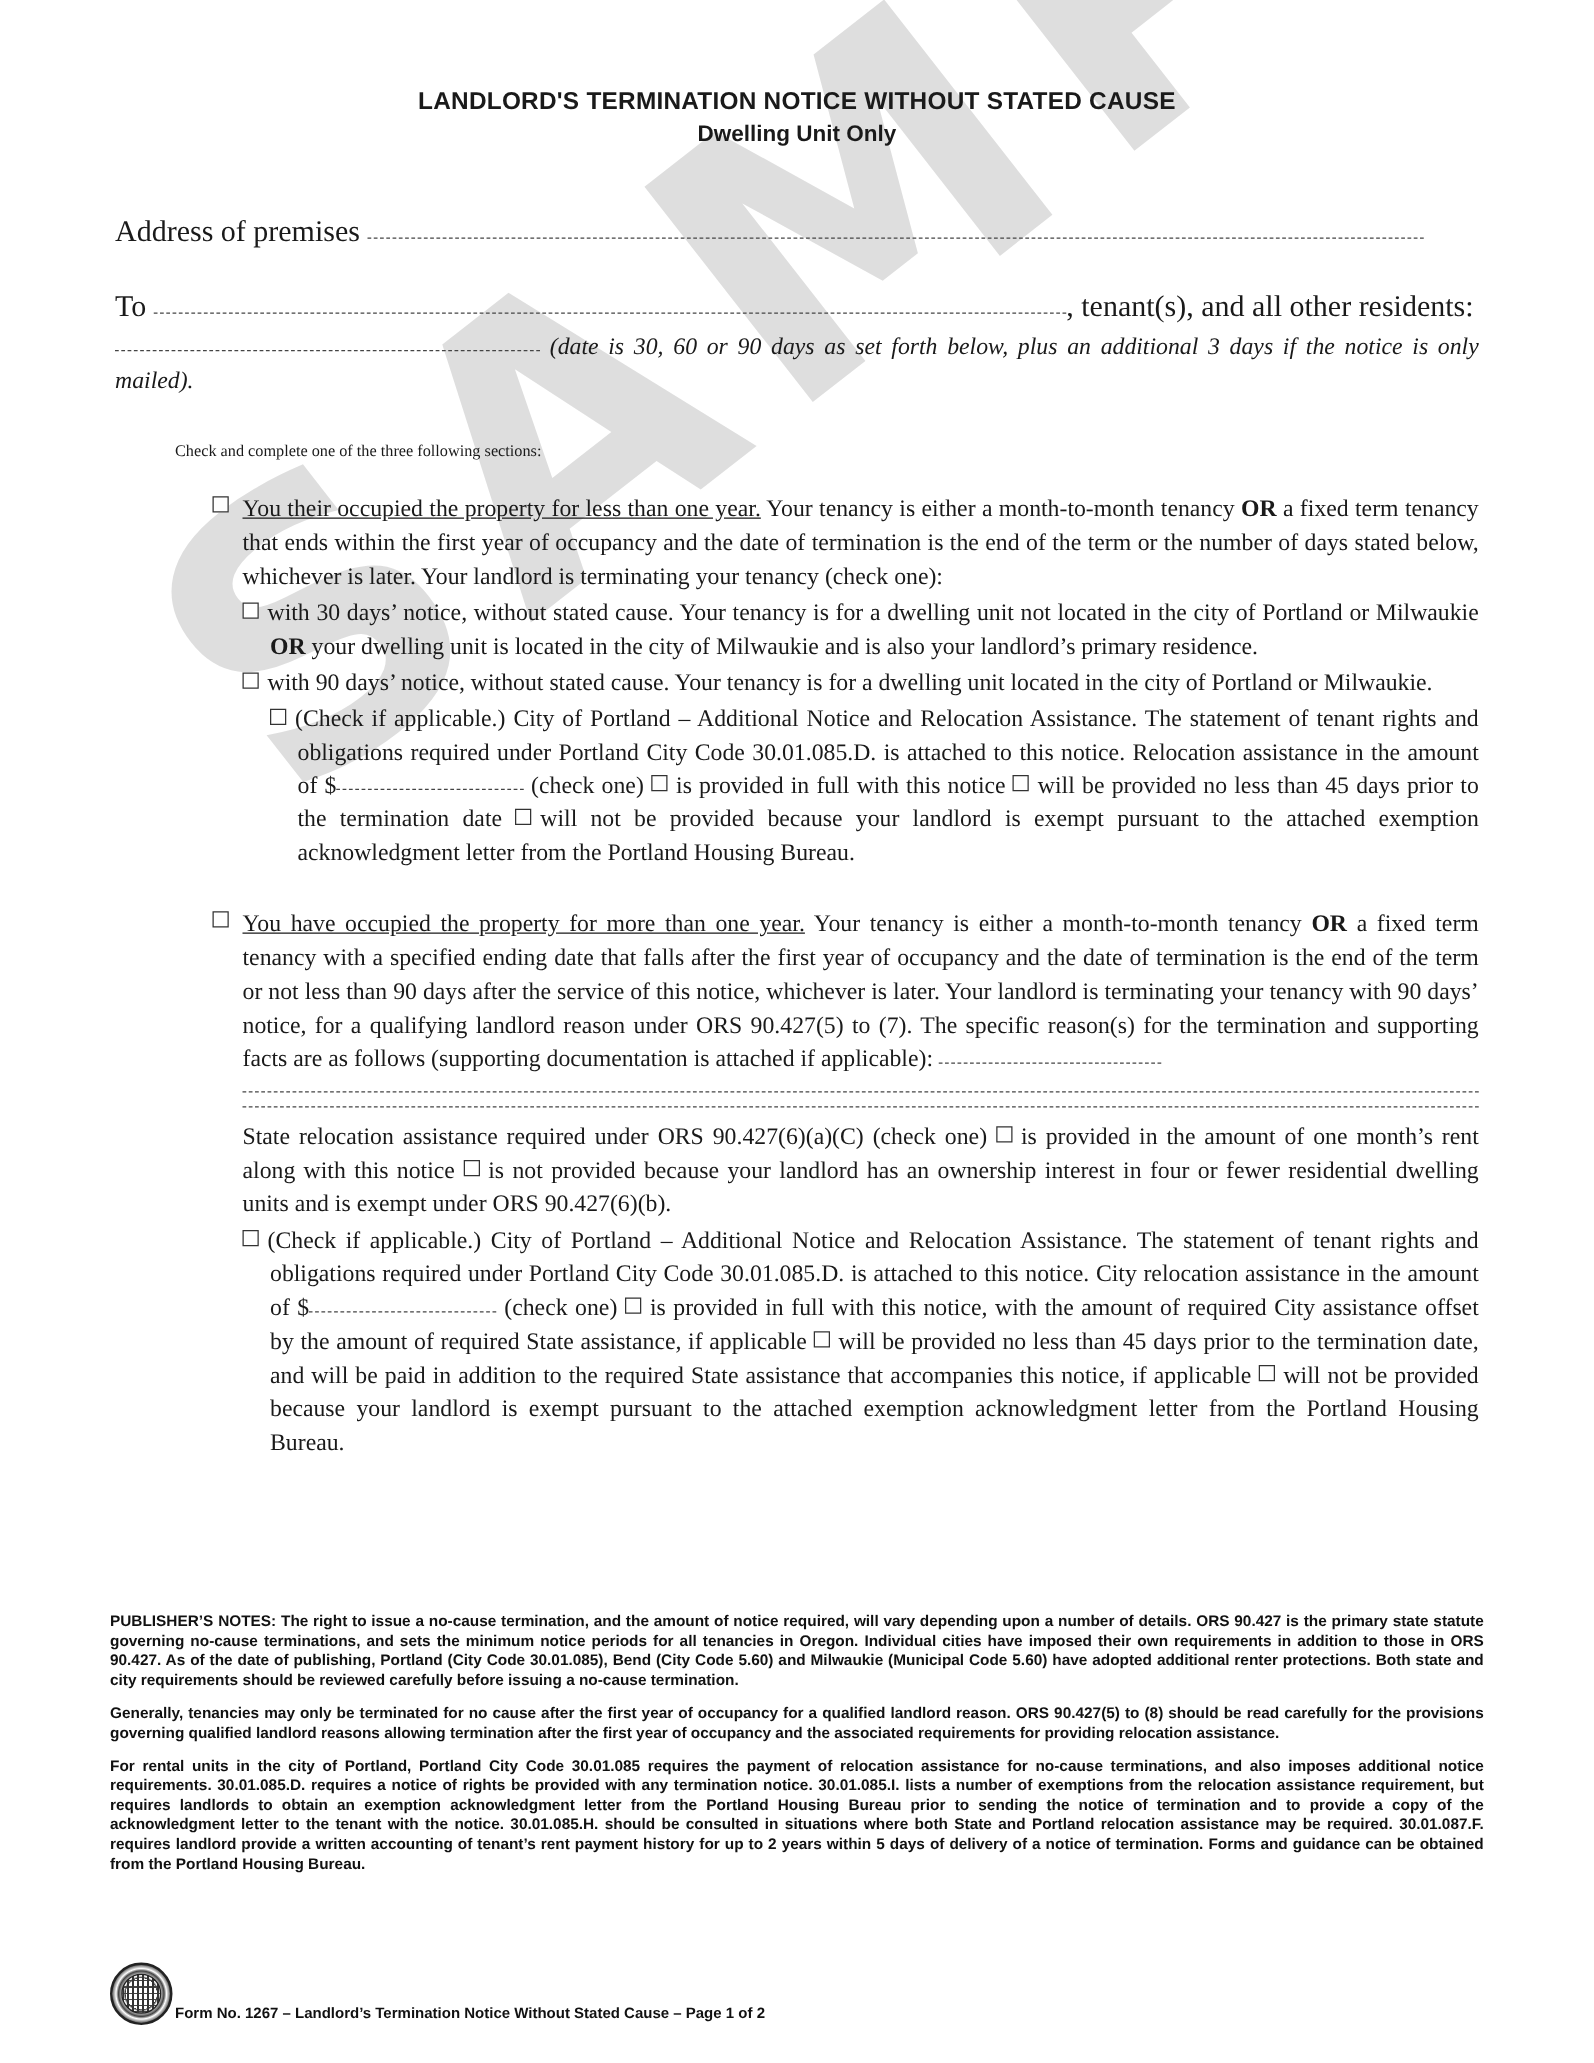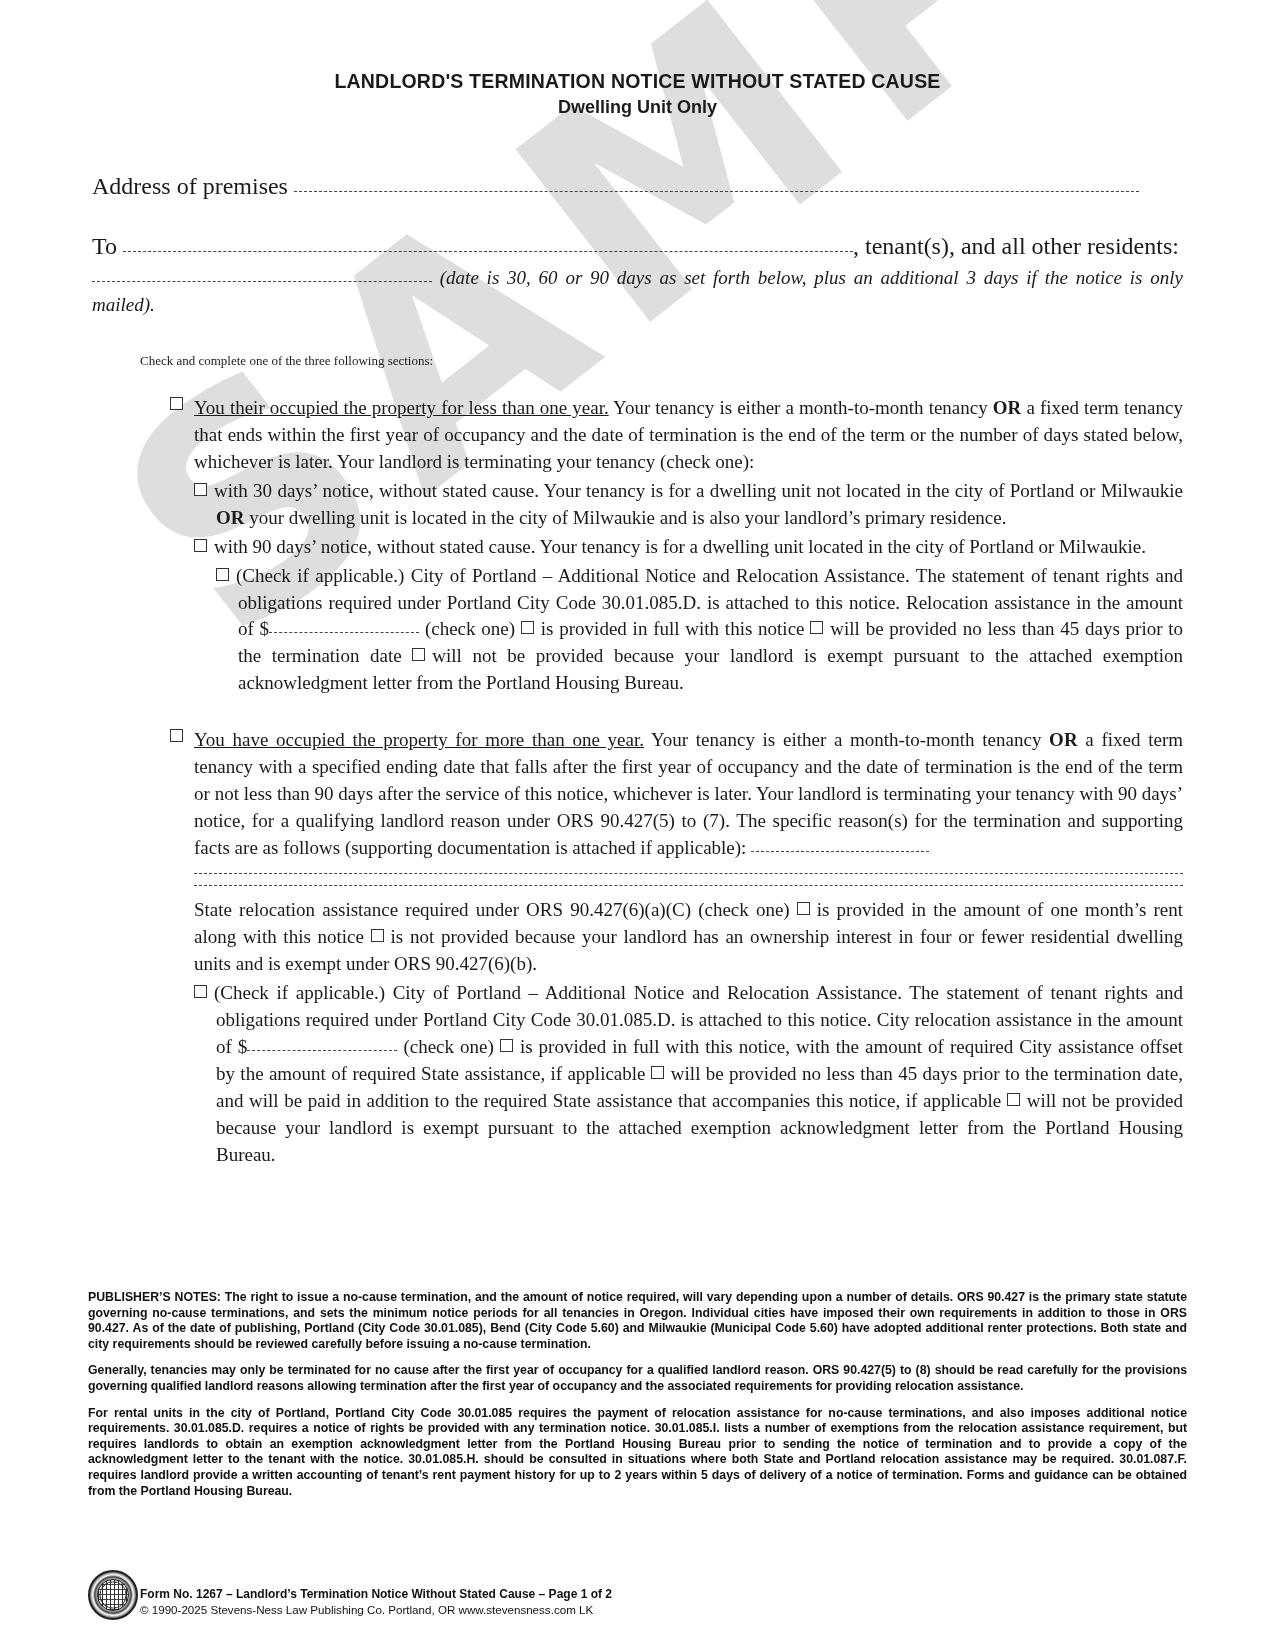--- a/index.html
+++ b/index.html
@@ -331,17 +331,16 @@
   <div class="notes">
     <p><span>PUBLISHER’S NOTES:</span><span> The right to issue a no-cause termination, and the amount of notice required, will vary depending upon a number of details. ORS 90.427 is the primary state statute governing no-cause terminations, and sets the minimum notice periods for all tenancies in Oregon. Individual cities have imposed their own requirements in addition to those in ORS 90.427. As of the date of publishing, Portland (City Code 30.01.085), Bend (City Code 5.60) and Milwaukie (Municipal Code 5.60) have adopted additional renter protections. Both state and city requirements should be reviewed carefully before issuing a no-cause termination.</span></p>
     <p>Generally, tenancies may only be terminated for no cause after the first year of occupancy for a qualified landlord reason. ORS 90.427(5) to (8) should be read carefully for the provisions governing qualified landlord reasons allowing termination after the first year of occupancy and the associated requirements for providing relocation assistance.</p>
     <p>For rental units in the city of Portland, Portland City Code 30.01.085 requires the payment of relocation assistance for no-cause terminations, and also imposes additional notice requirements. 30.01.085.D. requires a notice of rights be provided with any termination notice. 30.01.085.I. lists a number of exemptions from the relocation assistance requirement, but requires landlords to obtain an exemption acknowledgment letter from the Portland Housing Bureau prior to sending the notice of termination and to provide a copy of the acknowledgment letter to the tenant with the notice. 30.01.085.H. should be consulted in situations where both State and Portland relocation assistance may be required. 30.01.087.F. requires landlord provide a written accounting of tenant’s rent payment history for up to 2 years within 5 days of delivery of a notice of termination. Forms and guidance can be obtained from the Portland Housing Bureau.</p>
   </div>
 
   <div class="footer">
     <div class="seal"></div>
     <div class="footer-block">
       <div class="footer-line1">Form No. 1267 – Landlord’s Termination Notice Without Stated Cause – Page 1 of 2</div>
-      <div>© 1990-2025 Stevens-Ness Law Publishing Co.    Portland, OR    www.stevensness.com    LK</div>
     </div>
   </div>
 
 </div>
 
 </body></html>

